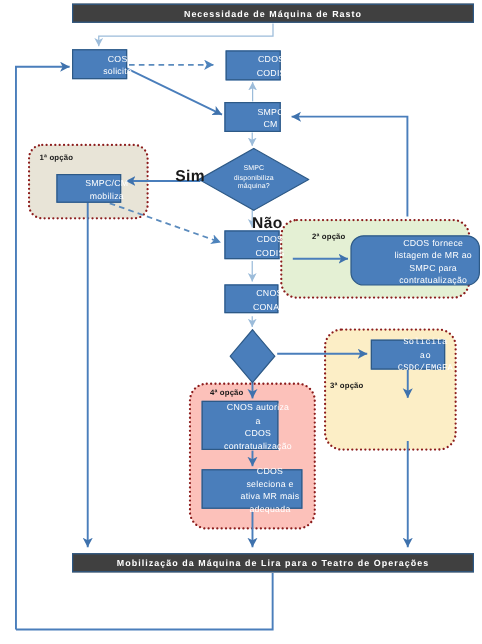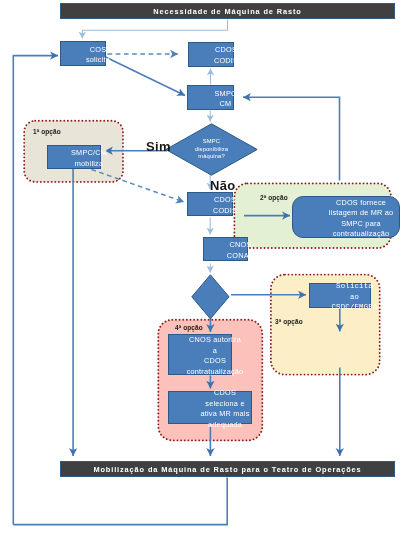--- a/index.html
+++ b/index.html
@@ -20,21 +20,21 @@
   
   #topbar{left:60px;top:3px;width:335px;height:16px;}
   #botbar{left:60px;top:461px;width:335px;height:16px;}
 
   
   #n-cos{left:60px;top:41px;width:46px;height:25px;}
   #n-cdos1{left:188px;top:41.5px;width:46px;height:25px;}
   #n-smpc{left:187px;top:85px;width:47px;height:25px;}
   #n-mob{left:47px;top:145px;width:54px;height:24px;}
   #n-cdos2{left:187px;top:192px;width:46px;height:24px;}
-  #n-cnos{left:187px;top:237px;width:45px;height:24px;margin-left:16px;}
+  #n-cnos{left:187px;top:237px;width:45px;height:24px;}
   #n-fornece{left:292px;top:196px;width:108px;height:42px;border-radius:11px;}
   #n-solicita{left:308.5px;top:282.5px;width:62px;height:25px;font-family:Liberation Mono, monospace;}
   #n-plano{left:307.5px;top:333.5px;width:64px;height:34px;}
   #n-autoriza{left:168px;top:334px;width:64px;height:41px;}
   #n-seleciona{left:168px;top:391px;width:84px;height:33px;}
 
   
   #dia1{left:165px;top:123px;}
   #dia2{left:191px;top:273.5px;}
   #dia1t{position:absolute;left:165px;top:123px;width:93px;height:53px;display:flex;align-items:center;
@@ -103,21 +103,21 @@
     <g stroke="#5b8bbd" stroke-width="1.5" fill="none" stroke-dasharray="4.7,3.5">
       <path d="M107.5,54 L178,54" marker-end="url(#ahd)"></path>
       <path d="M76,164 L184,202" marker-end="url(#ahd)"></path>
     </g>
   </svg>
 
   <div class="bar" id="topbar">
       <span>Necessidade de Máquina de Rasto</span>
     </div>
   <div class="bar" id="botbar">
-      <span>Mobilização da Máquina de Rasto para o Teatro de Operações</span>
+      <span>Mobilização da Máquina de Lira para o Teatro de Operações</span>
     </div>
 
   <div class="node" id="n-cos">
       <span>COS<br>solicita</span>
     </div>
   <div class="node" id="n-cdos1">
       <span>CDOS<br>CODIS</span>
     </div>
   <div class="node" id="n-smpc">
       <span>SMPC<br>CM</span>

